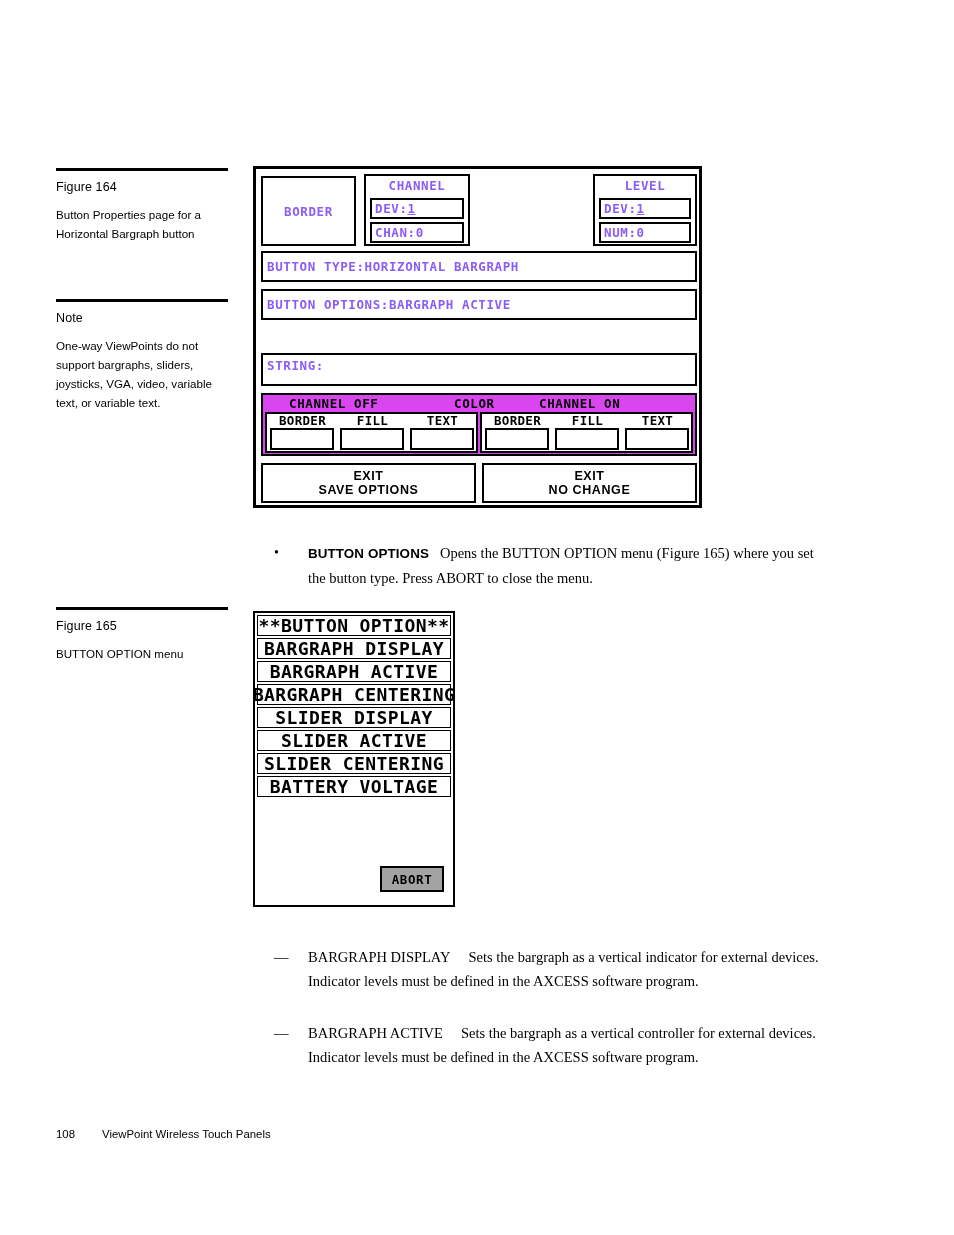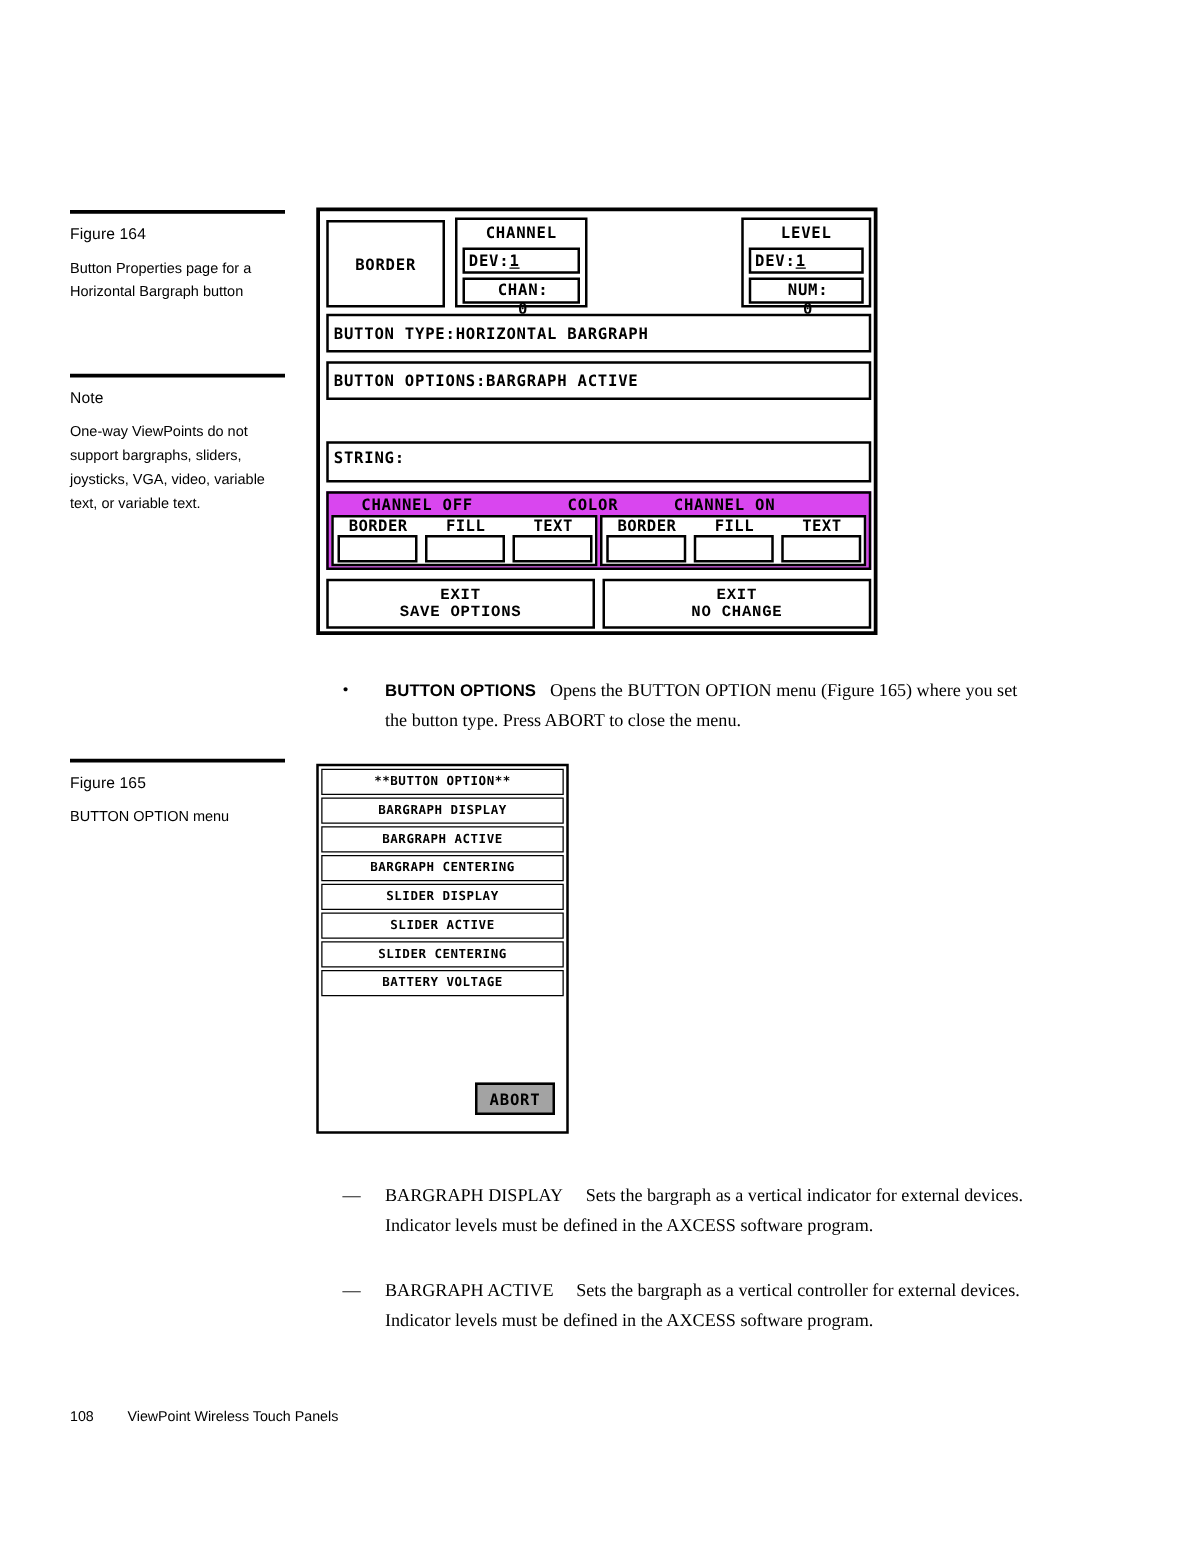--- a/index.html
+++ b/index.html
@@ -76,21 +76,21 @@
     box-sizing: border-box;
     background: #fff;
     position: absolute;
     display: flex;
     align-items: center;
     justify-content: center;
     font-family: "DejaVu Sans Mono", "Liberation Mono", monospace;
     font-weight: bold;
     font-size: 12.5px;
     letter-spacing: 0.6px;
-    color: #000000;
+    color: #8b5cf6;
     white-space: pre;
   }
   .bx.left { justify-content: flex-start; padding-left: 4px; }
   .bx.topal { align-items: flex-start; }
 
   
   #border-btn   { left: 1px;   top: 3px;   width: 95px;  height: 70px; }
   #channel-grp  { left: 104px; top: 1px;   width: 106px; height: 72px; }
   #level-grp    { left: 333px; top: 1px;   width: 104px; height: 72px; }
   .grp-title {
@@ -113,21 +113,21 @@
     align-items: center;
     padding-left: 3px;
     font-family: "DejaVu Sans Mono", "Liberation Mono", monospace;
     font-weight: bold;
     font-size: 12.5px;
     letter-spacing: 0.6px;
     white-space: pre;
     background: #fff;
   }
   .fieldbx.f1 { top: 22px; }
-  .fieldbx.f2 { top: 46px; flex-direction: column; }
+  .fieldbx.f2 { top: 46px; }
   .cursor { text-decoration: underline; }
 
   #btn-type     { left: 1px;  top: 78px;  width: 436px; height: 31px; }
   #btn-options  { left: 1px;  top: 116px; width: 436px; height: 31px; }
   #string-fld   { left: 1px;  top: 180px; width: 436px; height: 33px; }
 
   
   #color-sec {
     position: absolute;
     left: 1px; top: 220px; width: 436px; height: 63px;
@@ -193,21 +193,21 @@
     position: absolute;
     top: 290px;
     height: 40px;
     border: 2.5px solid #000;
     box-sizing: border-box;
     background: #fff;
     display: flex;
     flex-direction: column;
     align-items: center;
     justify-content: center;
-    font-family: Liberation Mono, monospace;
+    font-family: Liberation Sans, sans-serif;
     font-weight: bold;
     font-size: 12.5px;
     letter-spacing: 0.6px;
     line-height: 14px;
     white-space: pre;
   }
   #exit-save { left: 1px;   width: 215px; }
   #exit-nochg{ left: 222px; width: 215px; }
 
   
@@ -224,21 +224,21 @@
   .menu-item {
     margin: 2px 2px 0 2px;
     height: 21px;
     border: 1.5px solid #000;
     box-sizing: border-box;
     display: flex;
     align-items: center;
     justify-content: center;
     font-family: "DejaVu Sans Mono", "Liberation Mono", monospace;
     font-weight: bold;
-    font-size: 10px;
+    font-size: 18px;
     letter-spacing: 0.4px;
     white-space: pre;
     background: #fff;
   }
   .menu-item.title { border-width: 1.5px; }
   #abort-btn {
     position: absolute;
     right: 9px;
     bottom: 13px;
     width: 64px;

